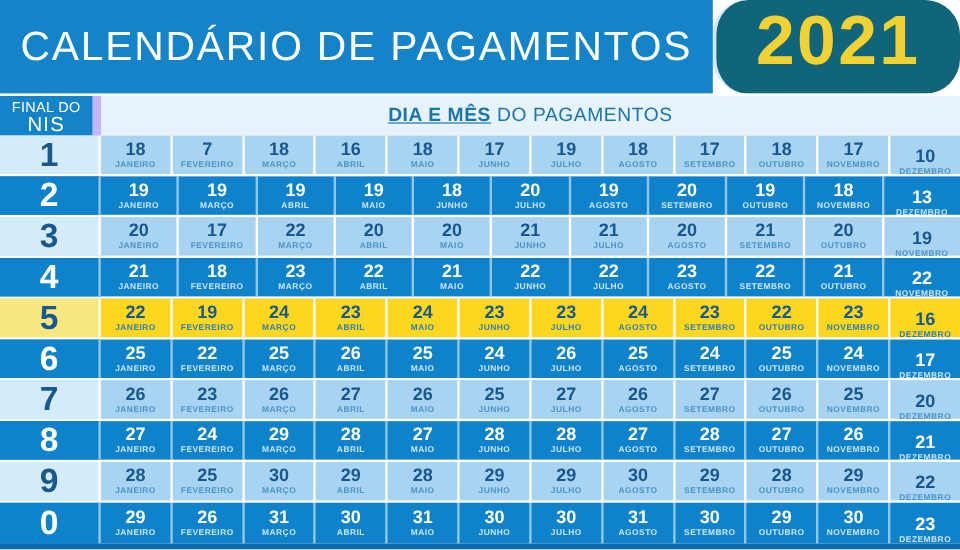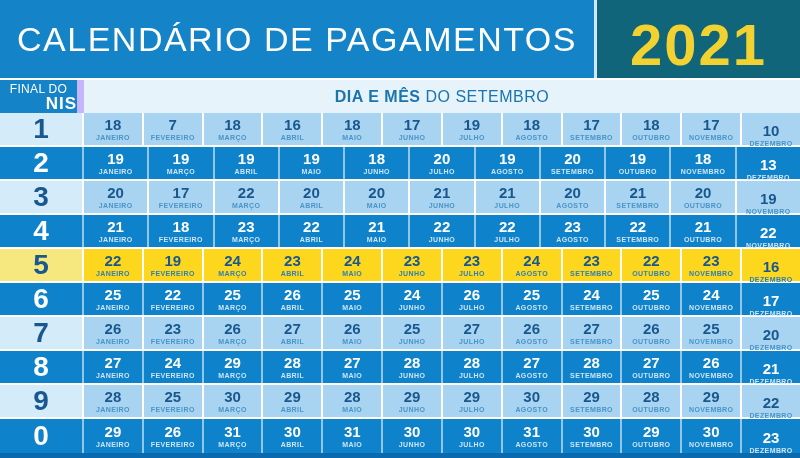--- a/index.html
+++ b/index.html
@@ -23,49 +23,49 @@
     color: #ffffff;
     font-size: 34px;
     font-weight: 500;
     letter-spacing: 1.5px;
     white-space: nowrap;
   }
   .header-right {
     width: 203px;
     background: var(--teal, #11657a);
     border-left: 3px solid #cfe8f5;
-    display: flex; align-items: flex-end; justify-content: center;
+    display: flex; align-items: flex-start; justify-content: center; border-radius: 29px;
   }
   .year {
     color: var(--year-yellow, #f2d231);
     font-size: 58px;
     font-weight: 800;
     letter-spacing: 2px;
   }
 
   
   .subheader { height: 35px; border-top: 2px solid #ffffff; display: flex; box-sizing: border-box; }
   .nis-head {
     width: 84px; box-sizing: border-box;
     background: var(--header-blue, #1583c8);
     border-right: 7px solid #c4b5fd;
     color: #ffffff; text-align: center;
     display: flex; flex-direction: column; justify-content: center;
     line-height: 1.0; padding-top: 1px;
   }
   .nis-line1 { font-size: 12px; letter-spacing: 0.3px; }
-  .nis-line2 { font-size: 17px; font-weight: 700; letter-spacing: 1px; text-align: right; }
+  .nis-line2 { font-size: 17px; font-weight: 400; letter-spacing: 1px; }
   .diames-bar {
     flex: 1;
     background: var(--subheader-bg, #e7f3fb);
     color: var(--subheader-text, #1a74ad);
     display: flex; align-items: center; justify-content: center;
     font-size: 16px; letter-spacing: 0.5px;
   }
-  .diames-bar b { font-weight: 700; margin-right: 5px; }
+  .diames-bar b { font-weight: 700; margin-right: 5px; text-decoration: underline; }
 
   
   .calendar-body { flex: 1; display: flex; flex-direction: column; }
   .row { height: 34px; box-sizing: border-box; display: flex; border-bottom: 2px solid #ffffff; }
   .row:last-child { border-bottom: none; }
 
   .digit-cell {
     width: 84px; box-sizing: border-box;
     display: flex; align-items: center; justify-content: center;
     font-size: 28px; font-weight: 700;
@@ -116,21 +116,21 @@
     </div>
   </div>
 
   <div class="subheader">
     <div class="nis-head">
       <div class="nis-line1">FINAL DO</div>
       <div class="nis-line2">NIS</div>
     </div>
     <div class="diames-bar">
       <b>DIA E MÊS</b>
-      <span>DO SETEMBRO</span>
+      <span>DO PAGAMENTOS</span>
     </div>
   </div>
 
   <div class="calendar-body">
       <div class="row light">
     <div class="digit-cell">1</div>
   <div class="cell">
     <div class="day">18</div>
     <div class="month">JANEIRO</div>
   </div>

